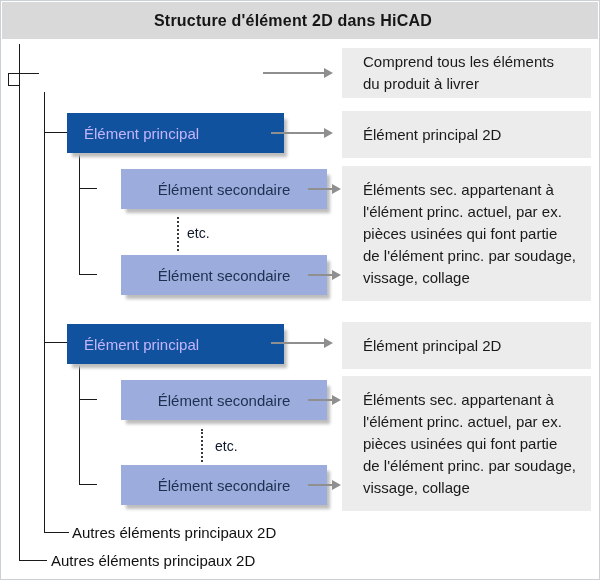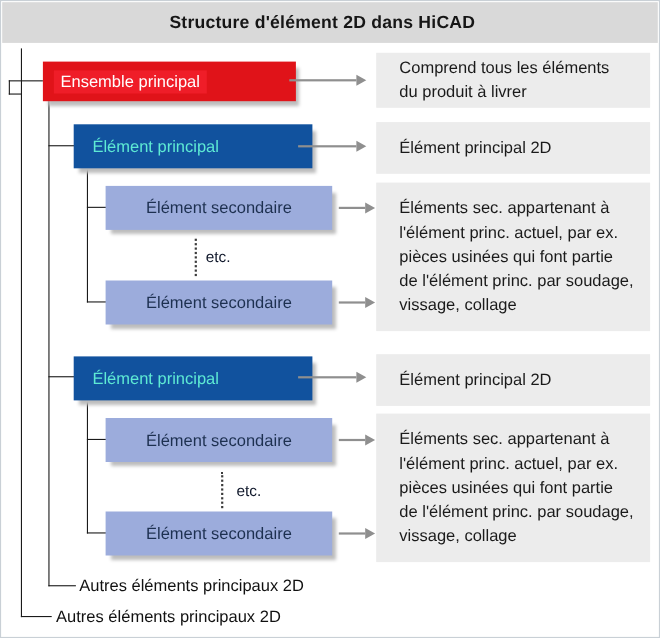--- a/index.html
+++ b/index.html
@@ -15,22 +15,22 @@
   }
   .hline{position:absolute;height:1.4px;background:#1a1a1a;}
   .vline{position:absolute;width:1.4px;background:#1a1a1a;}
   .dotline{position:absolute;width:0;border-left:2px dotted #3c3c3c;}
   .box{
     position:absolute;display:flex;align-items:center;
     font-size:15px;box-shadow:4px 5px 3px -1px #bdbdbd;
   }
   .box-red{background:#e01319;color:#ffffff;padding-left:10px;}
   .box-red .hl{background:#ef1d28;padding:2px 6px;}
-  .box-blue{background:#11529e;color:#5eead4;padding-left:17px;}
-  .box-light{background:#9cacdc;color:#1d3050;justify-content:center;}
+  .box-blue{background:#11529e;color:#c4b5fd;padding-left:17px;}
+  .box-light{background:#9cacdc;color:#1d3050;justify-content:center;margin-left:25px;}
   .desc{
     position:absolute;background:#ececec;display:flex;align-items:center;
     font-size:15px;line-height:22px;color:#1a1a1a;padding-left:21px;
     white-space:pre-line;box-sizing:border-box;
   }
   .arrow{position:absolute;height:2px;background:#8f8f8f;}
   .arrow::after{
     content:"";position:absolute;right:-9px;top:-4px;width:0;height:0;
     border-left:9px solid #8f8f8f;border-top:5px solid transparent;border-bottom:5px solid transparent;
   }
@@ -59,23 +59,20 @@
   <div class="hline" style="left:78px;top:273px;width:18px"></div>
   <div class="vline" style="left:78px;top:363px;height:121px"></div>
   <div class="hline" style="left:78px;top:398px;width:18px"></div>
   <div class="hline" style="left:78px;top:483px;width:18px"></div>
 
   <div class="dotline" style="left:176px;top:216px;height:34px"></div>
   <div class="dotline" style="left:200px;top:428px;height:33px"></div>
   <div class="etc" style="left:186px;top:224px">etc.</div>
   <div class="etc" style="left:214px;top:437px">etc.</div>
 
-  <div class="box box-red" style="left:38px;top:55px;width:220px;height:36px">
-    <span class="hl">Ensemble principal</span>
-  </div>
 
   <div class="box box-blue" style="left:66px;top:112px;width:200px;height:40px">
     <span>Élément principal</span>
   </div>
 
   <div class="box box-light" style="left:95px;top:168px;width:206px;height:40px">
     <span>Élément secondaire</span>
   </div>
 
   <div class="box box-light" style="left:95px;top:254px;width:206px;height:40px">

